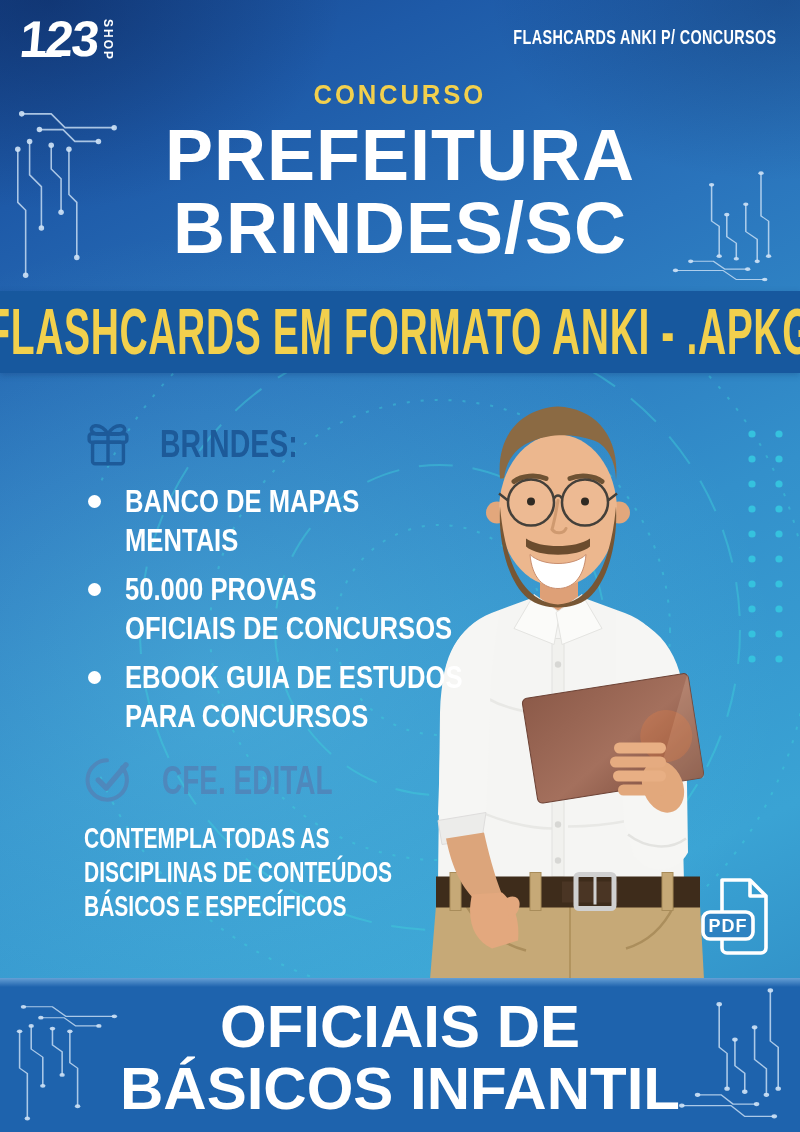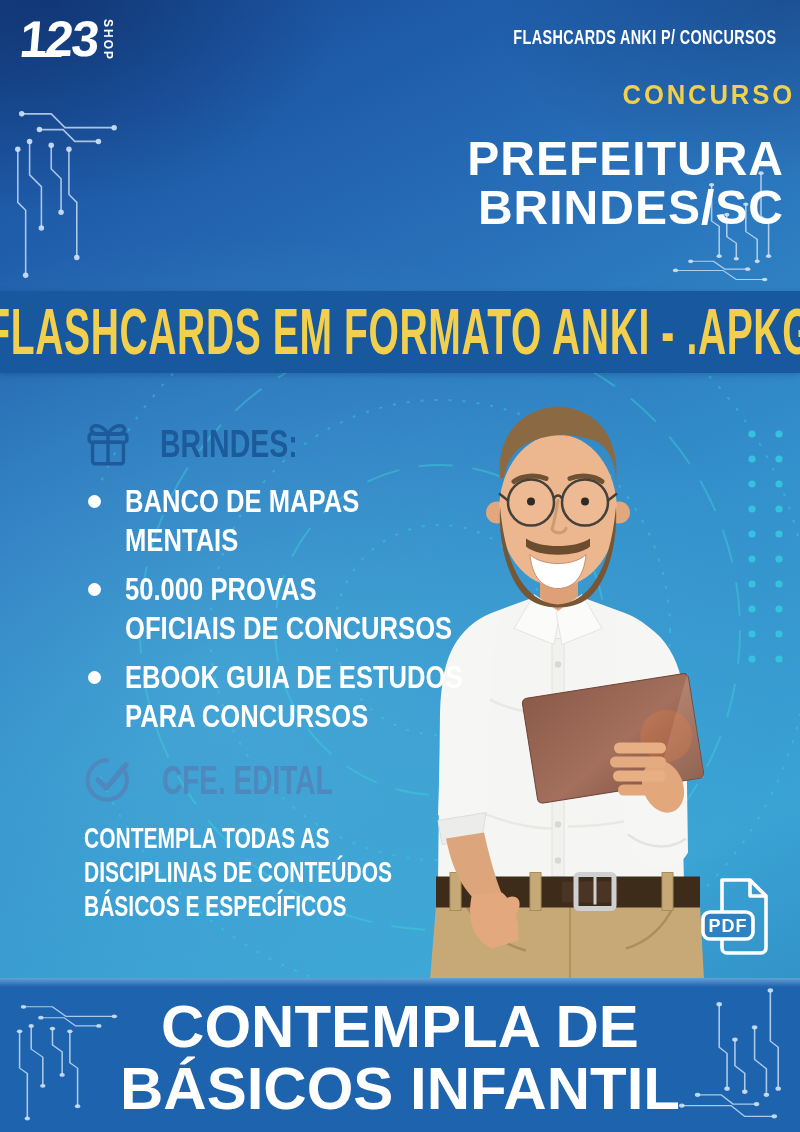--- a/index.html
+++ b/index.html
@@ -28,24 +28,24 @@
   .logo-number{display:inline-block; font-size:50px; font-weight:700; letter-spacing:-2px;
     transform:skewX(-5deg); line-height:1; position:relative;}
   .logo-number::after{content:""; position:absolute; left:4px; bottom:7px; width:40px; height:4px;
     background:#fff; transform:skewX(-32deg);}
   .logo-shop{position:absolute; right:-17px; top:5px; writing-mode:vertical-rl; font-size:12px;
     font-weight:700; letter-spacing:2px; line-height:1;}
   .tagline{position:absolute; right:24px; top:26px; z-index:5; color:#fff; font-weight:700;
     font-size:20px; white-space:pre; display:inline-block; transform:scaleX(.72); transform-origin:right center; letter-spacing:.5px;}
 
   
-  .hero{position:absolute; left:0; top:80px; width:100%; text-align:right; z-index:5;}
+  .hero{position:absolute; left:0; top:80px; width:100%; text-align:center; z-index:5;}
   .kicker{display:inline-block; color:var(--accent-yellow,#f2d04d); font-size:27px; font-weight:700;
     letter-spacing:3px; margin-bottom:8px; transform:scaleX(.95);}
-  .hero-title{color:#fff; font-weight:700; font-size:48px; line-height:1.02; letter-spacing:1px; margin:16px;}
+  .hero-title{color:#fff; font-weight:700; font-size:72px; line-height:1.02; letter-spacing:1px; margin:0;}
 
   
   .format-banner{position:absolute; left:0; top:291px; width:100%; height:82px; z-index:5;
     background:var(--band-blue,#17589e); display:flex; align-items:center; justify-content:center;
     box-shadow:0 2px 6px rgba(10,40,90,.25);}
   .format-banner span{display:inline-block; white-space:pre; font-size:64px; font-weight:700;
     color:var(--accent-yellow,#f2d04d); transform:scaleX(.61); letter-spacing:1px;}
 
   
   .content{position:absolute; left:84px; top:420px; width:340px; z-index:5;}
@@ -284,17 +284,17 @@
   <svg class="pdf-badge" viewBox="0 0 76 88">
     <g fill="none" stroke="#ffffff" stroke-width="3.6" stroke-linejoin="round">
       <path d="M24,6 H52 L68,22 V74 a5,5 0 0 1 -5,5 H29 a5,5 0 0 1 -5,-5 Z"></path>
       <path d="M52,6 V22 H68"></path>
       <rect x="5" y="38" width="50" height="27" rx="7" fill="#2e82c1"></rect>
     </g>
     <text x="30" y="58" text-anchor="middle" font-family="Liberation Sans, sans-serif" font-size="18" font-weight="bold" letter-spacing="1" fill="#ffffff">PDF</text>
   </svg>
 
   <div class="footer-band">
-    <h2 class="footer-title"><span>CONTEMPLA DE</span><br>
+    <h2 class="footer-title"><span>OFICIAIS DE</span><br>
       <span>BÁSICOS INFANTIL</span></h2>
   </div>
 
 </div>
 
 </body></html>

